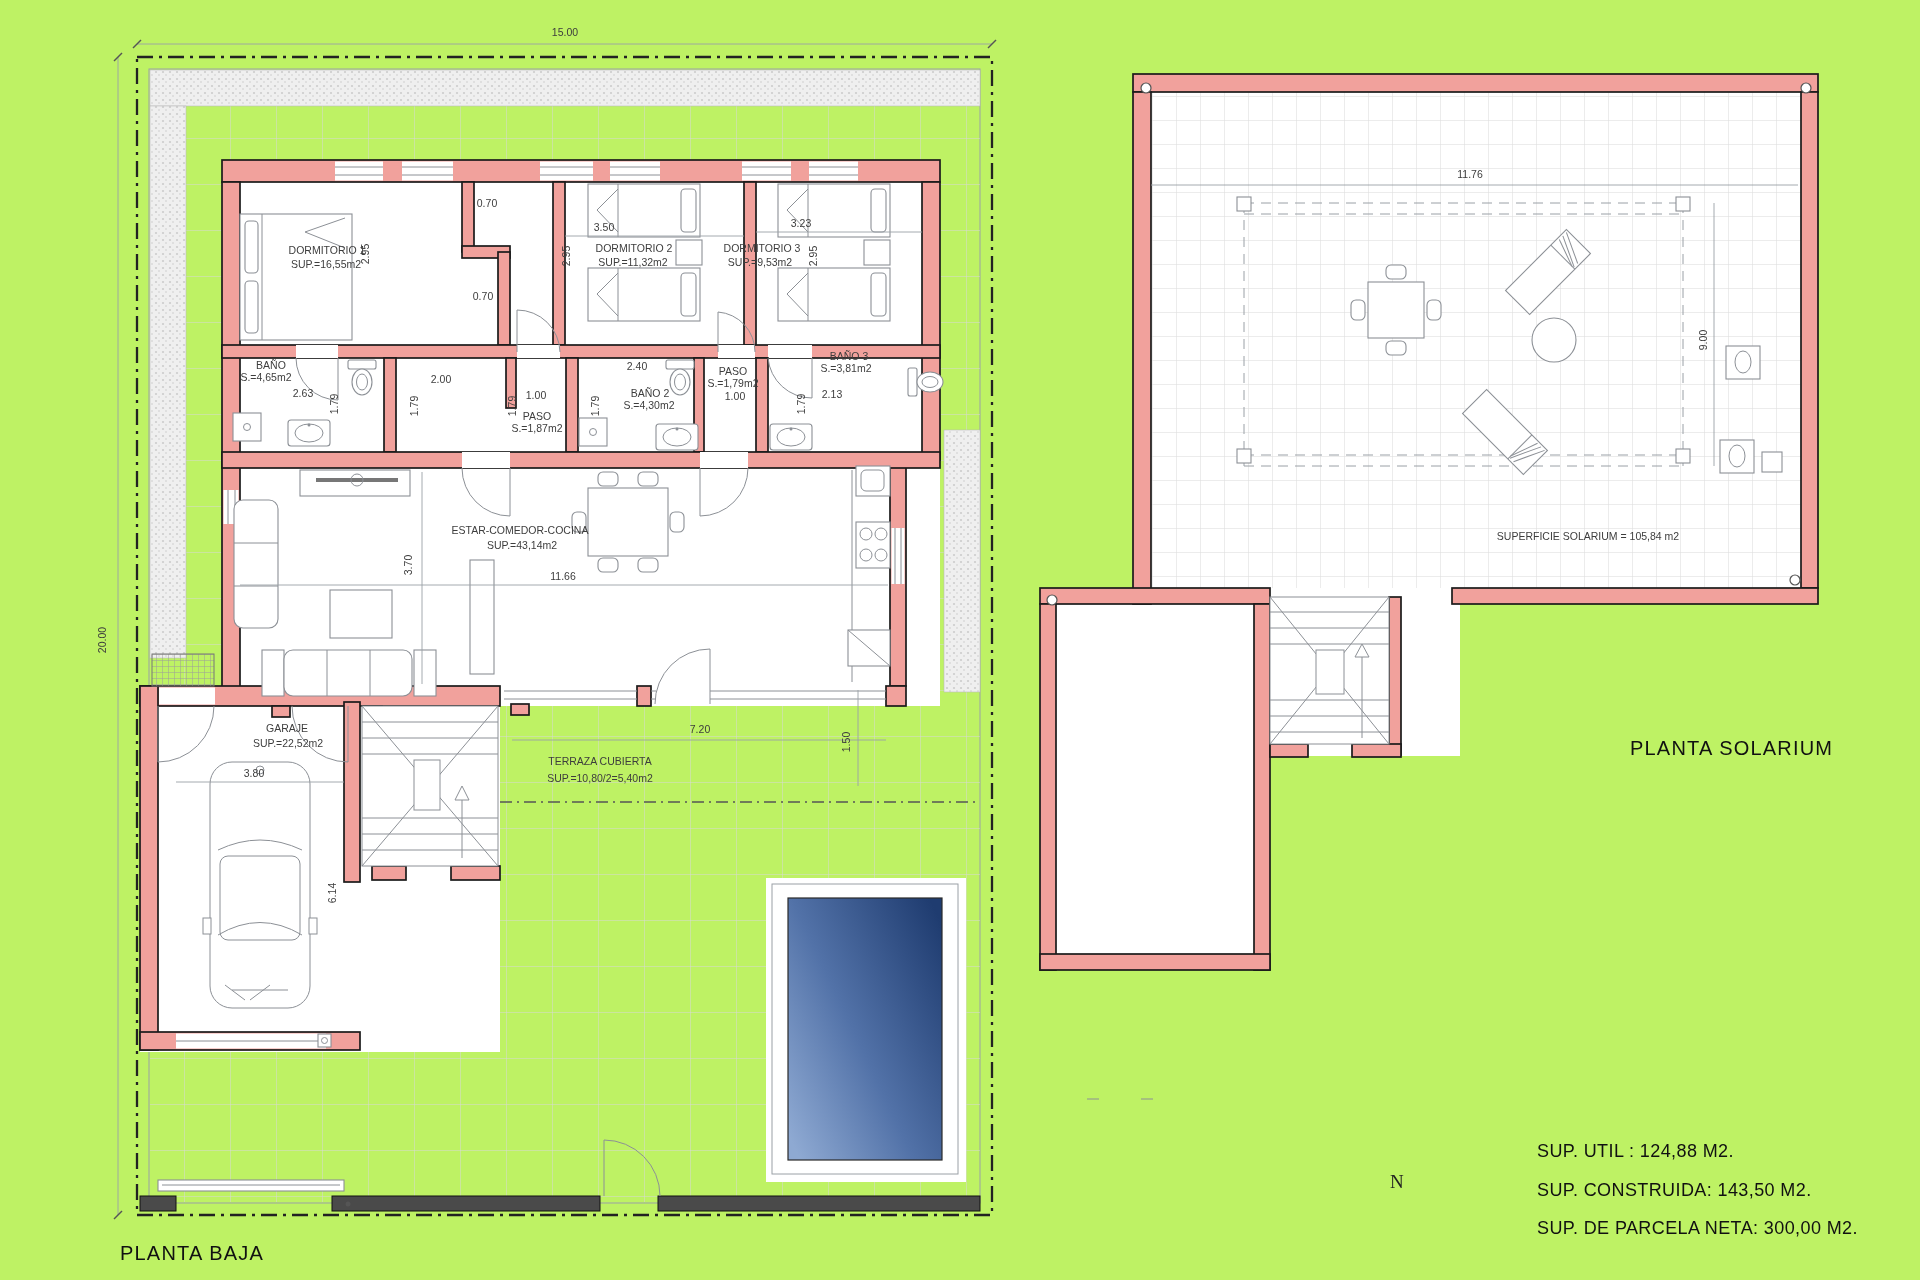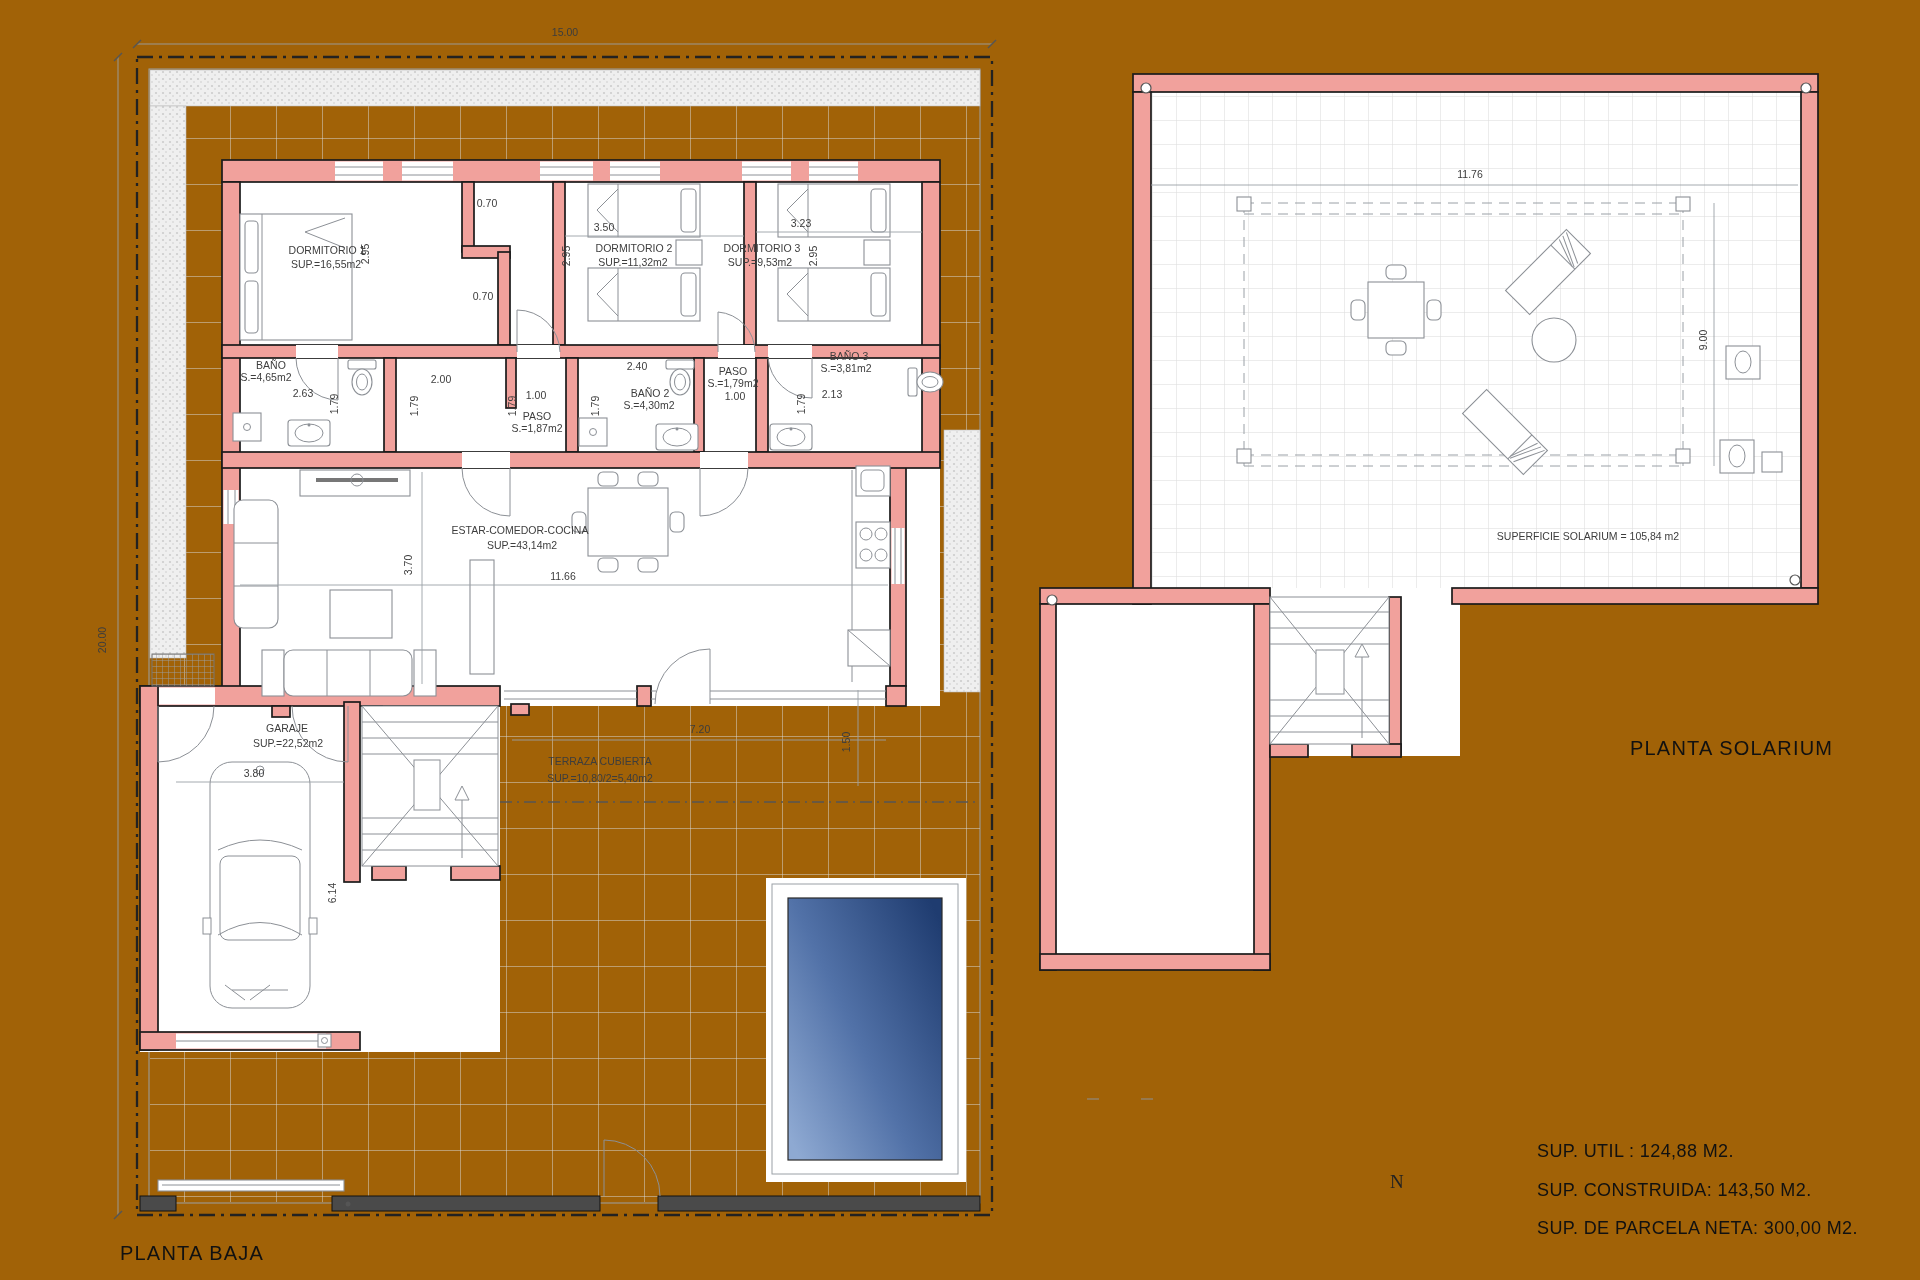--- a/index.html
+++ b/index.html
@@ -1,16 +1,16 @@
 <!DOCTYPE html>
 <html><head>
 <meta charset="utf-8">
 <style>
   html,body{margin:0;padding:0;background:#fff;}
-  #canvas{position:relative;width:1920px;height:1280px;background:#a16207;overflow:hidden;
+  #canvas{position:relative;width:1920px;height:1280px;background:#bef264;overflow:hidden;
           font-family:"Liberation Sans",sans-serif;}
   svg text{font-family:"Liberation Sans",sans-serif;}
   .wall{fill:#f1a19c;stroke:#1b1b1b;stroke-width:1.7;}
   .thin{stroke:#8c9096;stroke-width:1;fill:none;}
   .furn{stroke:#8c9096;stroke-width:1.1;fill:#ffffff;}
   .glaz{stroke:#8c9096;stroke-width:1;}
   .dimline{stroke:#9aa0a6;stroke-width:0.9;fill:none;}
   .tick{stroke:#555;stroke-width:1.4;}
   .dash{stroke:#9aa0a6;stroke-width:1;stroke-dasharray:10 7;fill:none;}
   .dashdot{stroke:#222;stroke-width:2.3;stroke-dasharray:16 6 3 6;fill:none;}

